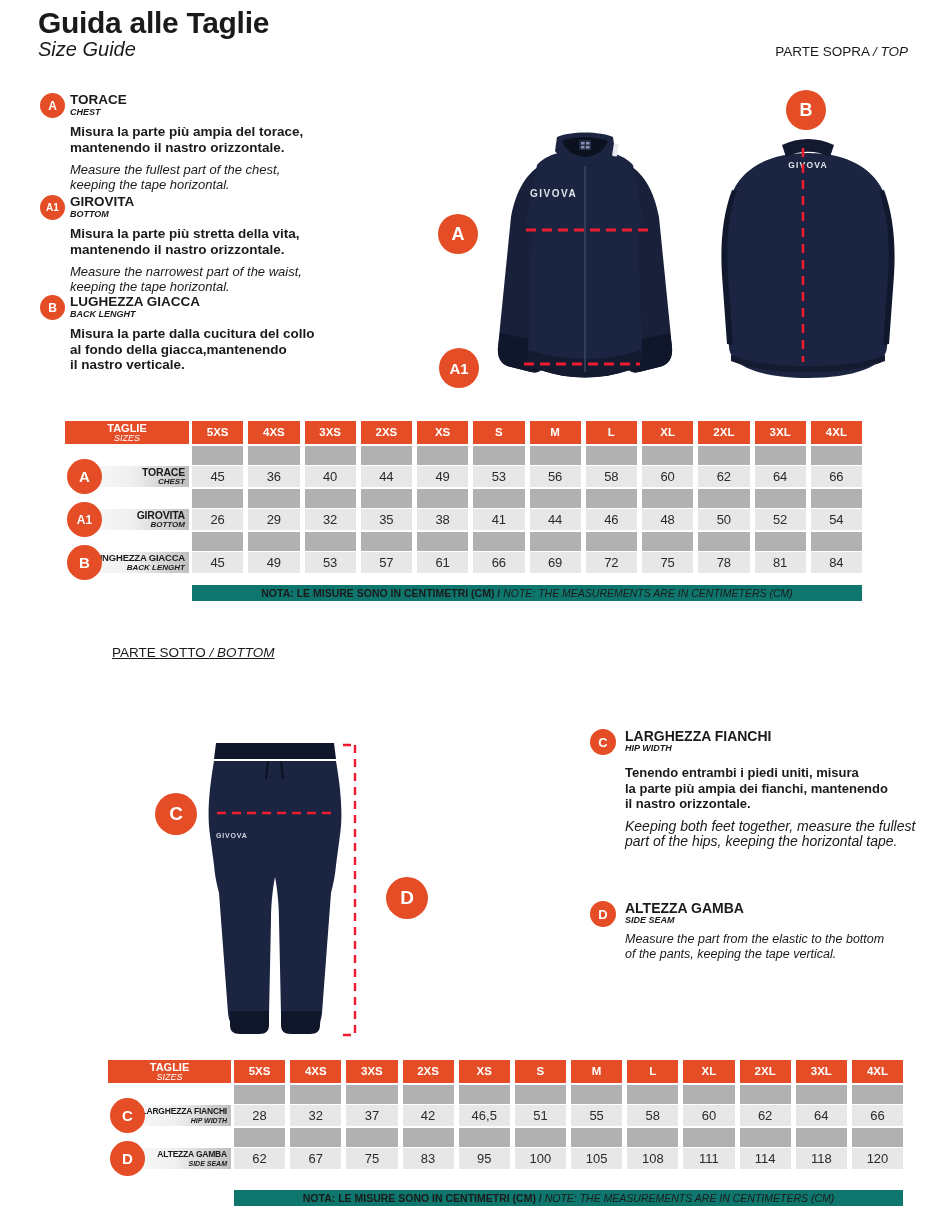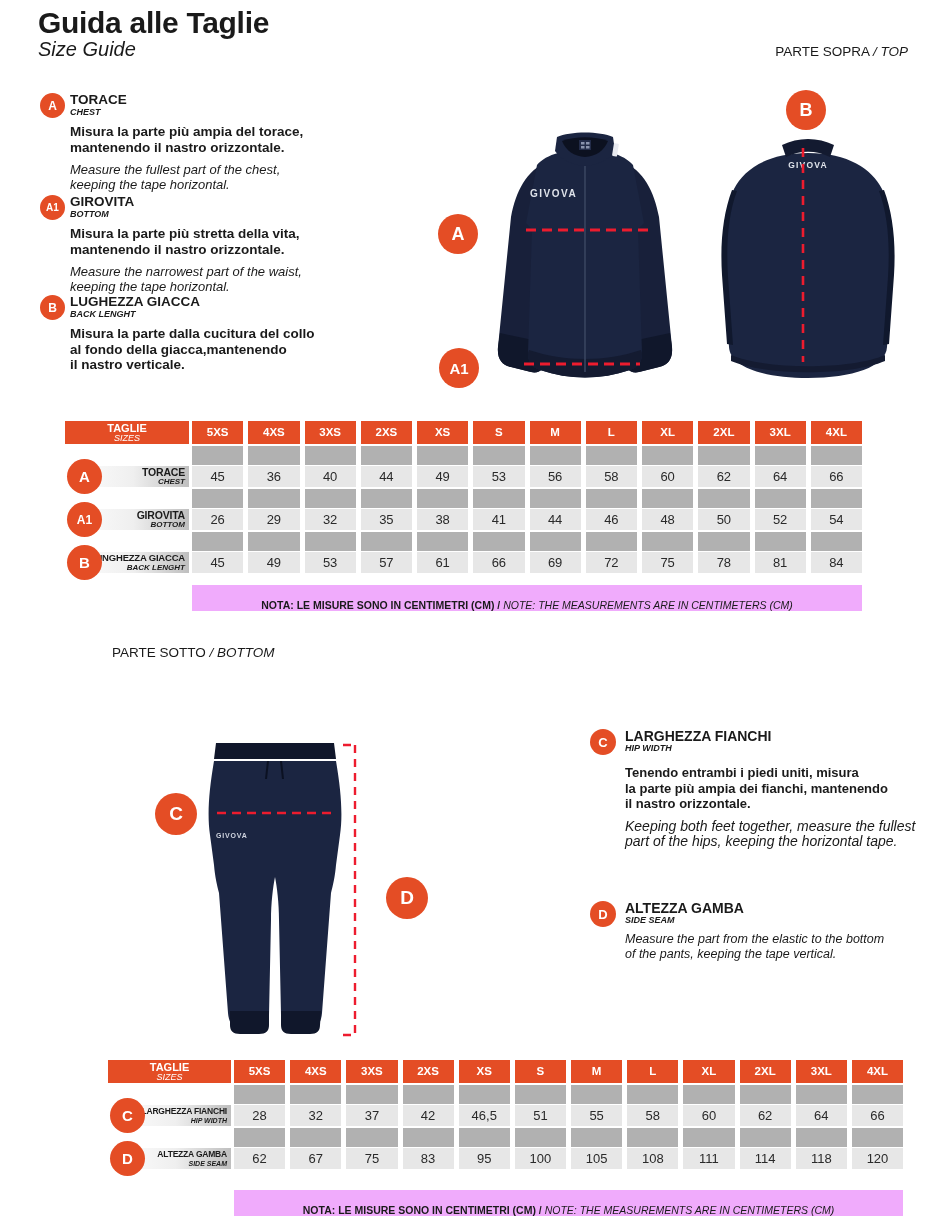--- a/index.html
+++ b/index.html
@@ -6,21 +6,21 @@
   .page{
     position:relative; width:944px; height:1230px; background:#ffffff;
     font-family:"Liberation Sans", sans-serif; color:#1a1a1a; overflow:hidden;
   }
   
   .title{position:absolute; left:38px; top:6px; font-size:30px; font-weight:bold; letter-spacing:-0.3px;}
   .subtitle{position:absolute; left:38px; top:38px; font-size:20px; font-style:italic;}
   .sec-label{position:absolute; font-size:13.5px; white-space:pre;}
   .sec-label .em{font-style:italic;}
   .sec-top{right:36px; top:44px;}
-  .sec-bottom{left:112px; top:645px;}
+  .sec-bottom{left:112px; top:645px;text-decoration:underline;}
   
   .instr{position:absolute; width:310px;}
   .ibadge{
     position:absolute; left:-30px; top:0px; width:25px; height:25px; border-radius:50%;
     background:#e44d25; color:#fff; font-weight:bold; font-size:12px;
     display:flex; align-items:center; justify-content:center;
   }
   .i-title{font-size:13.5px; font-weight:bold; line-height:14px;}
   .i-sub{font-size:9px; font-weight:bold; font-style:italic; line-height:10px;}
   .i-body{margin-top:7px; font-size:13.5px; font-weight:bold; line-height:15.5px; white-space:pre;}
@@ -58,21 +58,21 @@
     background:#e44d25; color:#fff; font-weight:bold; font-size:15px;
     display:flex; align-items:center; justify-content:center;
   }
   .rowbadge.sm{font-size:12px;}
   .rl-t{font-size:10.5px; font-weight:bold; line-height:10.5px; letter-spacing:-0.2px;}
   .rl-t.long{font-size:9.5px;}
   .t-bot .rl-t{font-size:8.5px; line-height:9px;}
   .rl-s{font-size:8px; font-weight:bold; font-style:italic; line-height:9px;}
   .t-bot .rl-s{font-size:7px;}
   .notebar{
-    height:26px; background:#f0abfc; display:flex; align-items:flex-end; justify-content:center;
+    height:16px; background:#0f766e; display:flex; align-items:center; justify-content:center;
     font-size:10.5px; white-space:pre;
   }
   .t-top .notebar{margin-left:127px; margin-top:12px;}
   .t-bot .notebar{margin-left:126px; margin-top:21px;}
   .nb-b{font-weight:bold;}
   .nb-i{font-style:italic;}
   
   .figure{position:absolute;}
   svg text{font-family:"Liberation Sans", sans-serif;}
 </style>

